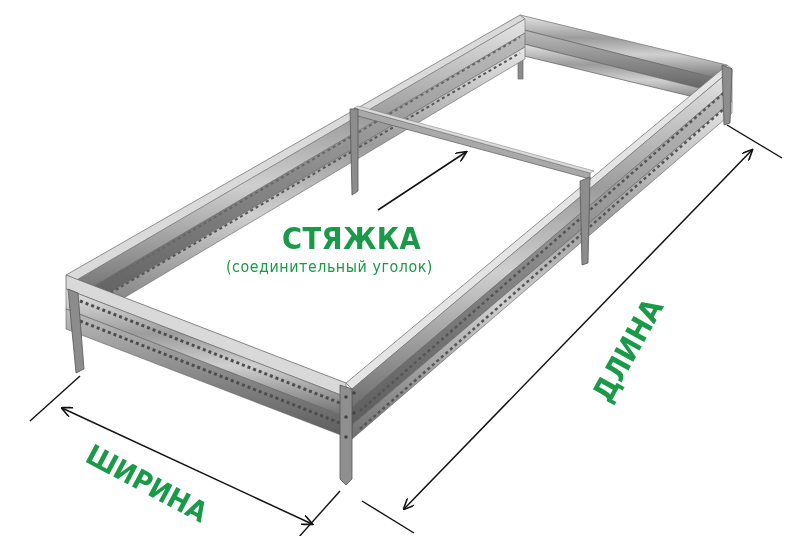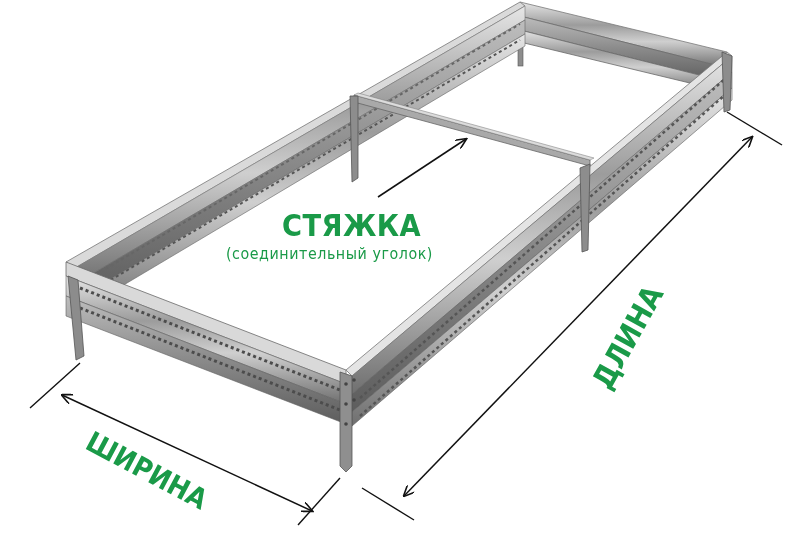--- a/index.html
+++ b/index.html
@@ -1,17 +1,17 @@
 <!DOCTYPE html>
 <html><head>
   <meta charset="utf-8">
   <style>
     html, body { margin: 0; padding: 0; background: #ffffff; }
     body { width: 800px; height: 536px; overflow: hidden; position: relative; }
-    .stage { position: absolute; left: 0; top: 0; width: 800px; height: 392px; }
+    .stage { position: absolute; left: 0; top: 13px; width: 800px; height: 392px; }
     svg.frame { position: absolute; left: 0; top: 0; }
     .label {
       position: absolute; white-space: nowrap;
       font-family: "DejaVu Sans", sans-serif; color: #1a9a48;
       transform-origin: 0 0;
     }
     .title-label {
       left: 282px; top: 207px; font-size: 31px; font-weight: bold;
       letter-spacing: 0.5px; font-family: "DejaVu Sans", sans-serif;
       transform: scaleX(0.88);

